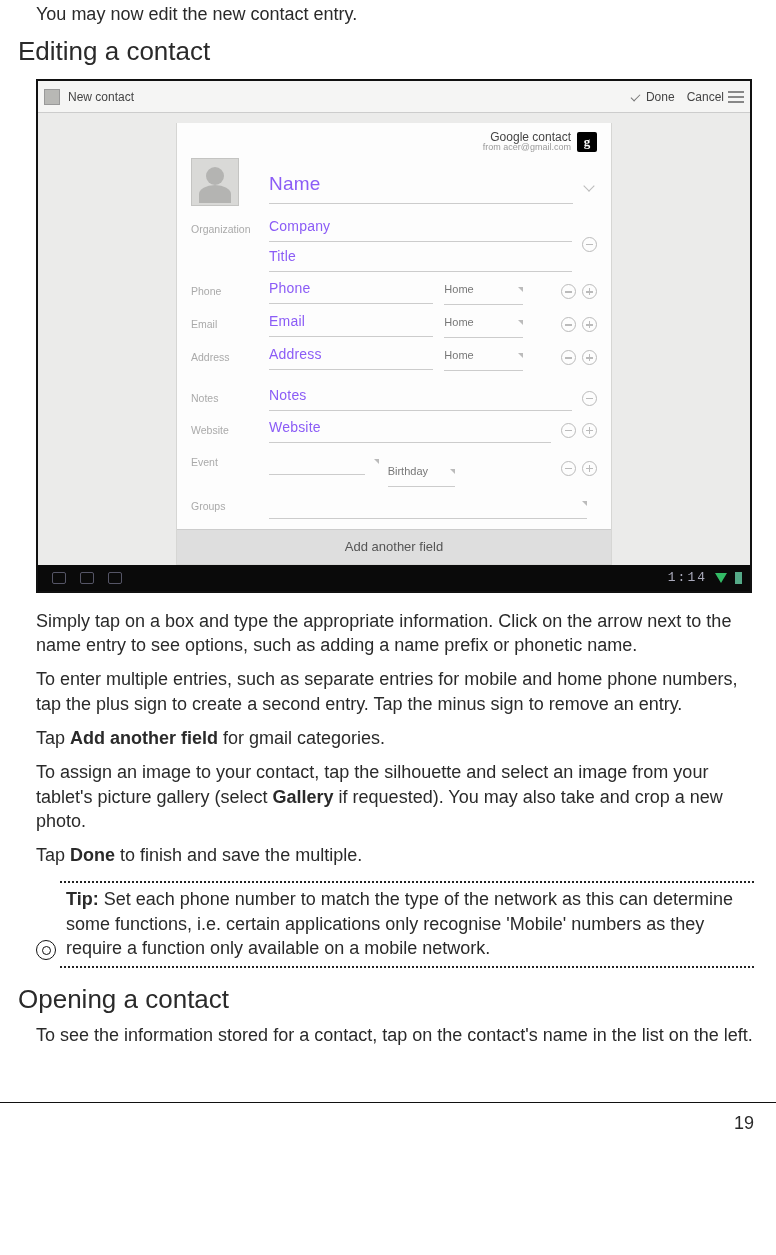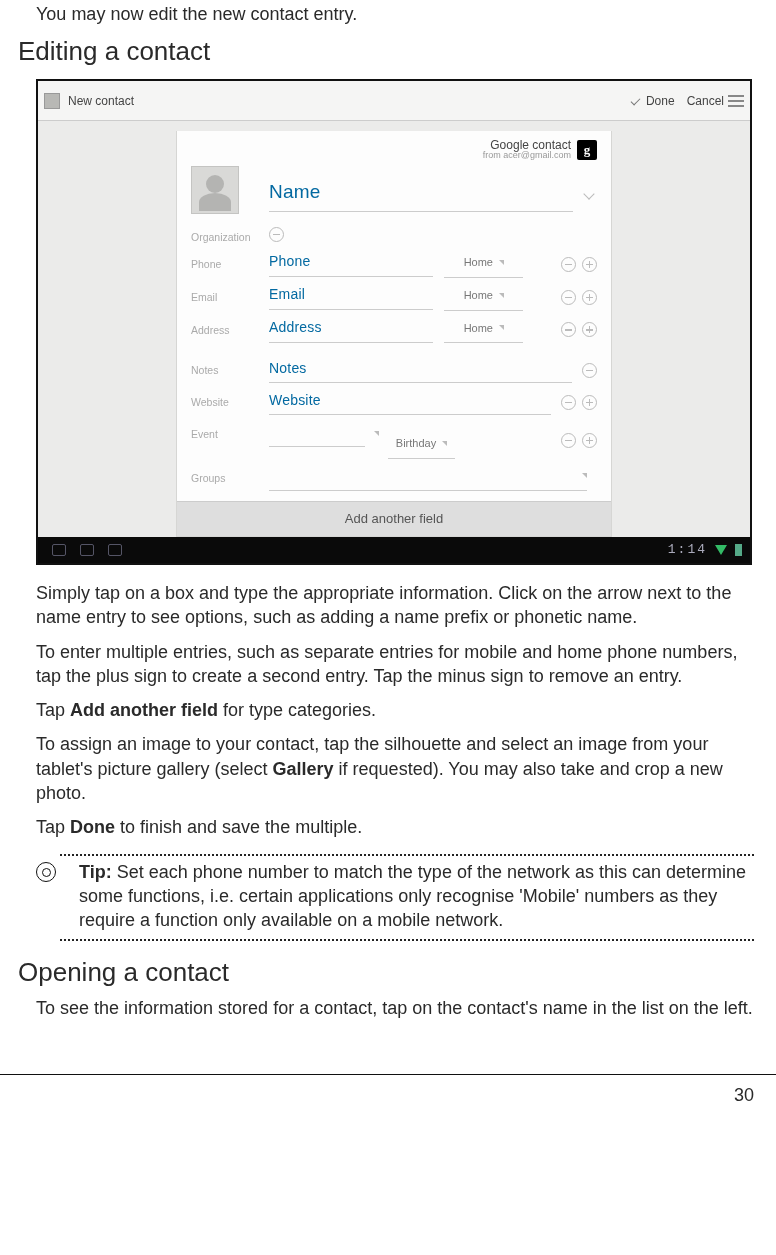--- a/index.html
+++ b/index.html
@@ -29,21 +29,21 @@
   
   .screenshot {
     margin: 10px 0 16px 18px;
     width: 716px;
     border: 2px solid #111;
     background: #e8e9e9;
     font-size: 12px;
     color: #555;
   }
   .shot-topbar {
-    height: 40px;
+    height: 32px;
     background: #f5f5f4;
     display: flex;
     align-items: center;
     padding: 0 6px;
     border-bottom: 1px solid #ccc;
     font-size: 12px;
     color: #444;
   }
   .tb-icon {
     width: 16px; height: 16px;
@@ -122,28 +122,28 @@
     width:32px; height:18px; border-radius:50% 50% 0 0;
     background:#b4b4b2;
   }
   .fields {
     flex:1;
   }
   .fake-input {
     border-bottom: 1px solid #ccc;
     height: 30px;
     display:flex; align-items:center;
-    color:#0369a1;
+    color:#8b5cf6;
     font-size: 14px;
     letter-spacing: .2px;
   }
   .fake-input.big { height:40px; font-size:19px; }
   .fake-input.half { width: 58%; display:inline-flex; }
   .type-sel {
-    display:inline-flex; align-items:center; justify-content:center;
+    display:inline-flex; align-items:center; justify-content:space-between;
     width: 28%;
     border-bottom:1px solid #ccc; height:30px;
     margin-left: 3%;
     font-size:11px; color:#777;
     position:relative;
   }
   .tri {
     width:0;height:0;border-left:5px solid transparent;
     border-top:5px solid #bbb; margin-left:6px;
   }
@@ -206,21 +206,21 @@
   .tip-wrap {
     margin: 14px 0 14px 18px;
   }
   .dash-line {
     border: none;
     border-top: 2px dotted #222;
     margin: 0 0 4px 24px;
   }
   .dash-line.bottom { margin: 6px 0 0 24px; }
   .tip-content {
-    display:flex; gap:23px; align-items:flex-start;
+    display:flex; gap:10px; align-items:flex-end;
   }
   .tip-icon {
     width:20px;height:20px;border:1.7px solid #111;border-radius:50%;
     position:relative; flex:0 0 20px; margin-top:2px;
   }
   .tip-icon::after {
     content:''; position:absolute; left:5px; top:5px; width:7px;height:7px;
     border:1.3px solid #111; border-radius:50%;
   }
   .tip-text { font-size:18px; }
@@ -281,20 +281,24 @@
           <div class="fields">
             <div class="fake-input big">Name</div>
           </div>
           <div class="controls-col">
             <span class="vchev"></span>
           </div>
         </div>
 
         <div class="form-row">
           <div class="row-label">Organization</div>
+          <div class="fields">
+            <div class="fake-input">Company</div>
+            <div class="fake-input">Title</div>
+          </div>
           <div class="controls-col">
             <span class="circ minus"></span>
           </div>
         </div>
 
         <div class="form-row">
           <div class="row-label">Phone</div>
           <div class="fields">
             <span class="fake-input half">Phone</span>
             <span class="type-sel">
@@ -399,21 +403,21 @@
       </div>
       <span>1:14</span>
       <span class="wifi"></span>
       <span class="batt"></span>
     </div>
   </div>
 
   <p class="body-p">Simply tap on a box and type the appropriate information. Click on the arrow next to the name entry to see options, such as adding a name prefix or phonetic name.</p>
   <p class="body-p">To enter multiple entries, such as separate entries for mobile and home phone numbers, tap the plus sign to create a second entry. Tap the minus sign to remove an entry.</p>
   <p class="body-p">
-    <span>Tap </span><span class="bold">Add another field</span><span> for type categories.</span>
+    <span>Tap </span><span class="bold">Add another field</span><span> for gmail categories.</span>
   </p>
   <p class="body-p">
     <span>To assign an image to your contact, tap the silhouette and select an image from your tablet's picture gallery (select </span><span class="bold">Gallery</span><span> if requested). You may also take and crop a new photo.</span>
   </p>
   <p class="body-p">
     <span>Tap </span><span class="bold">Done</span><span> to finish and save the multiple.</span>
   </p>
 
   <div class="tip-wrap">
     <hr class="dash-line">
@@ -425,14 +429,14 @@
     </div>
     <hr class="dash-line bottom">
   </div>
 
   <h2 class="section">Opening a contact</h2>
   <p class="body-p">To see the information stored for a contact, tap on the contact's name in the list on the left.</p>
 
 </div>
 
 <div class="footer">
-  <span>30</span>
+  <span>19</span>
 </div>
 
 </body></html>

